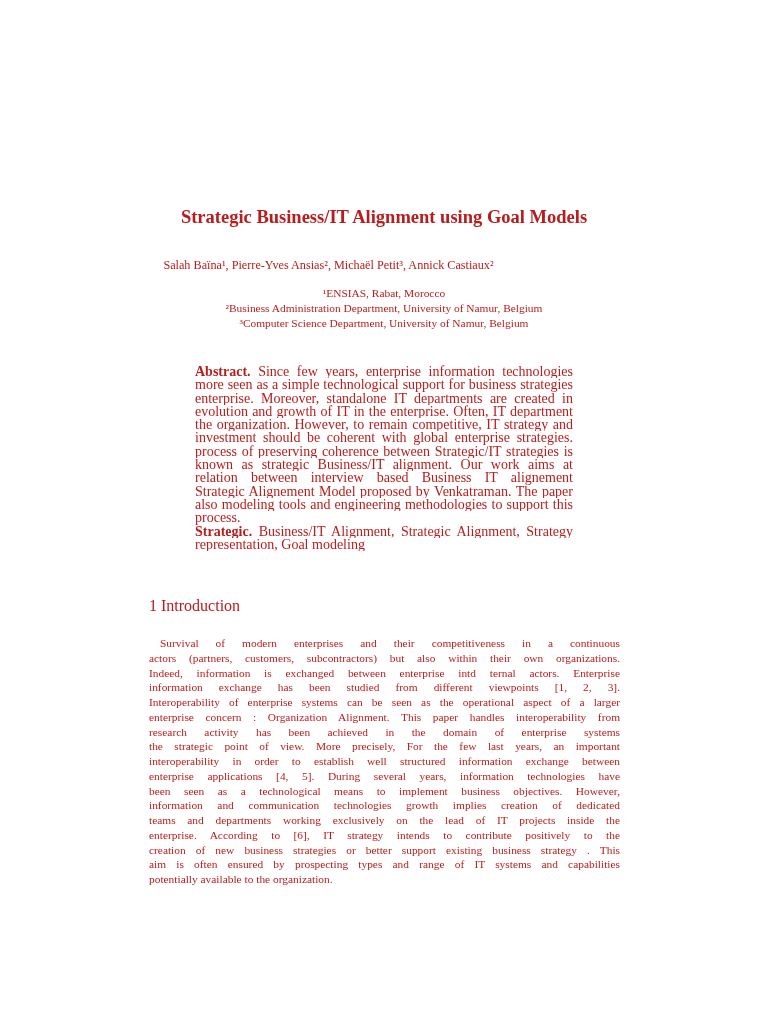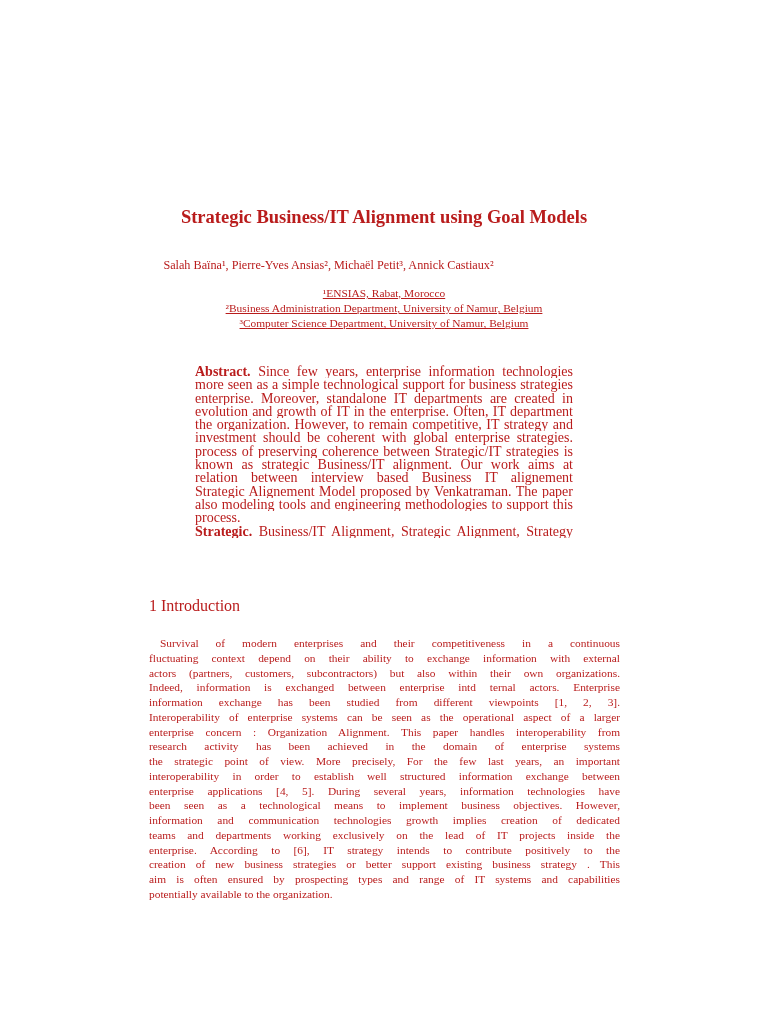--- a/index.html
+++ b/index.html
@@ -23,21 +23,20 @@
   .authors {
     top: 240px; left: 0; width: 657px;
     text-align: center;
     font-size: 12.2px;
   }
   .affils {
     top: 268px; left: 0; width: 768px;
     text-align: center;
     font-size: 11.4px;
     line-height: 15.2px;
-    text-decoration: underline;
   }
   .abstract-block {
     top: 347px; left: 195px; width: 378px;
     font-size: 14px;
     line-height: 13.3px;
     text-align: justify;
   }
   .abstract-block .jline { height: 13.3px; }
   .section-heading {
     top: 579px; left: 149px; width: 471px;
@@ -91,27 +90,27 @@
         <div class="jline">known as strategic Business/IT alignment. Our work aims at discussing the</div>
         <div class="jline">relation between interview based Business IT alignement discovery and the</div>
         <div class="jline">Strategic Alignement Model proposed by Venkatraman. The paper proposes</div>
         <div class="jline">also modeling tools and engineering methodologies to support this alignment</div>
         <div class="jline lastline">process.</div>
       </div>
     <div class="jline">
       <span class="bold">Strategic.</span>
       <span>Business/IT Alignment, Strategic Alignment, Strategy</span>
     </div>
+    <div class="jline lastline">representation, Goal modeling</div>
   </div>
 
   <h2 class="abs section-heading">1 Introduction</h2>
 
   <div class="abs intro-para">
       <div class="jline indent">Survival of modern enterprises and their competitiveness in a continuous</div>
-      <div class="jline">fluctuating context depend on their ability to exchange information with external</div>
       <div class="jline">actors (partners, customers, subcontractors) but also within their own organizations.</div>
       <div class="jline">Indeed, information is exchanged between enterprise intd ternal actors. Enterprise</div>
       <div class="jline">information exchange has been studied from different viewpoints [1, 2, 3].</div>
       <div class="jline">Interoperability of enterprise systems can be seen as the operational aspect of a larger</div>
       <div class="jline">enterprise concern : Organization Alignment. This paper handles interoperability from</div>
       <div class="jline">research activity has been achieved in the domain of enterprise systems</div>
       <div class="jline">the strategic point of view. More precisely, For the few last years, an important</div>
       <div class="jline">interoperability in order to establish well structured information exchange between</div>
       <div class="jline">enterprise applications [4, 5]. During several years, information technologies have</div>
       <div class="jline">been seen as a technological means to implement business objectives. However,</div>

